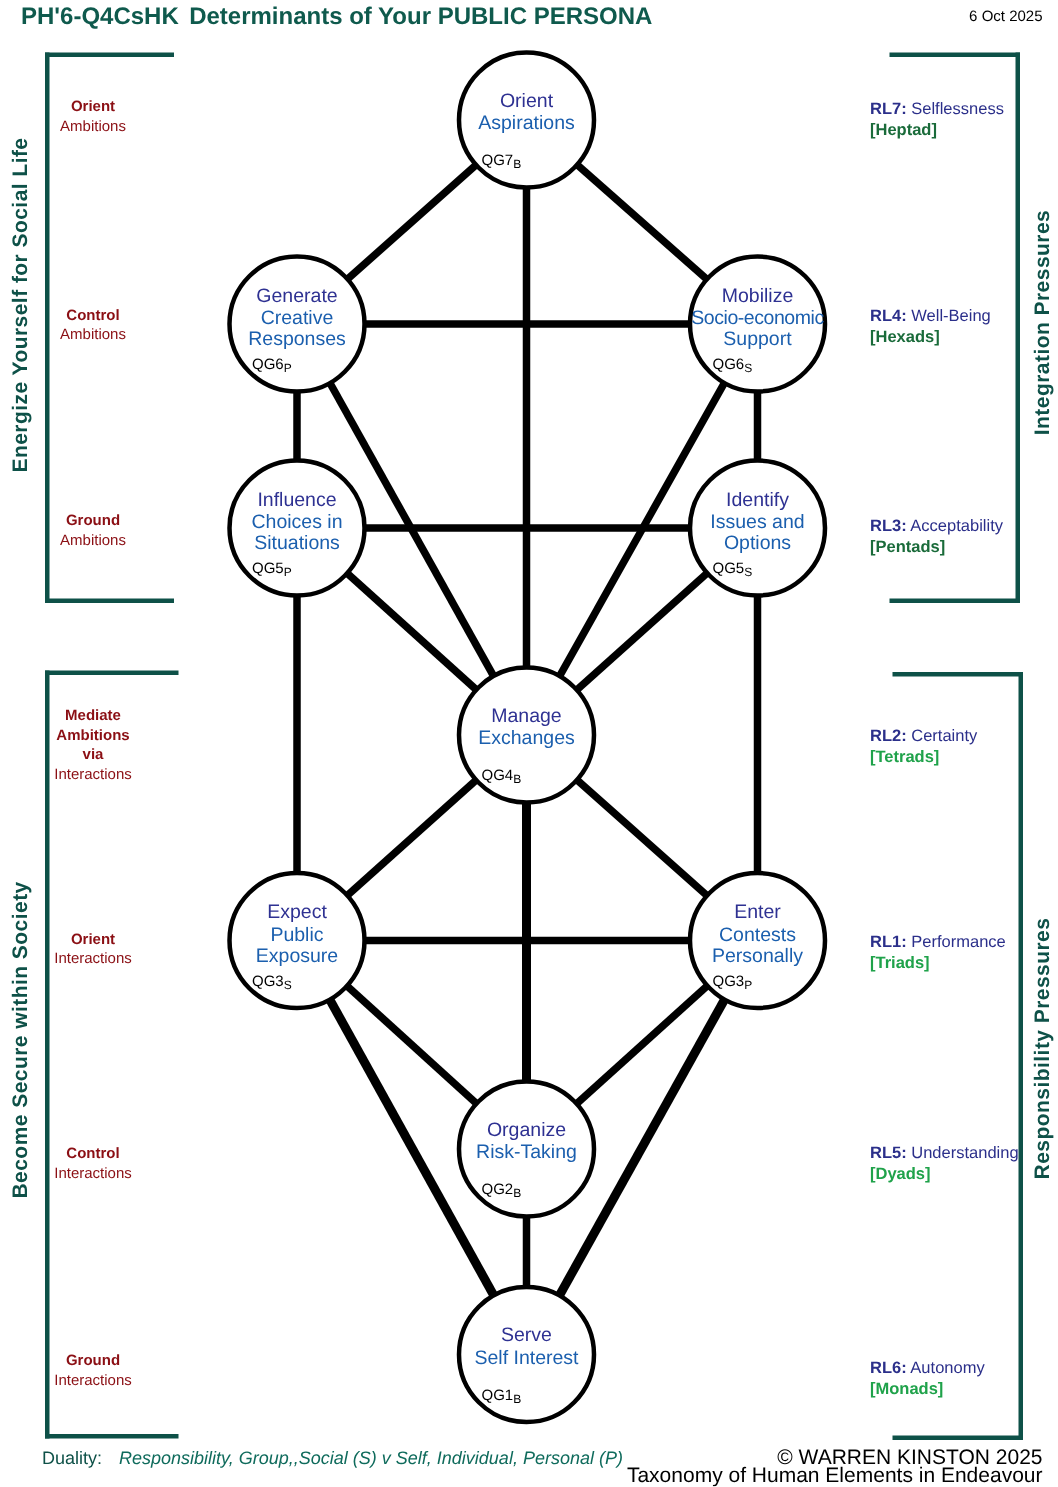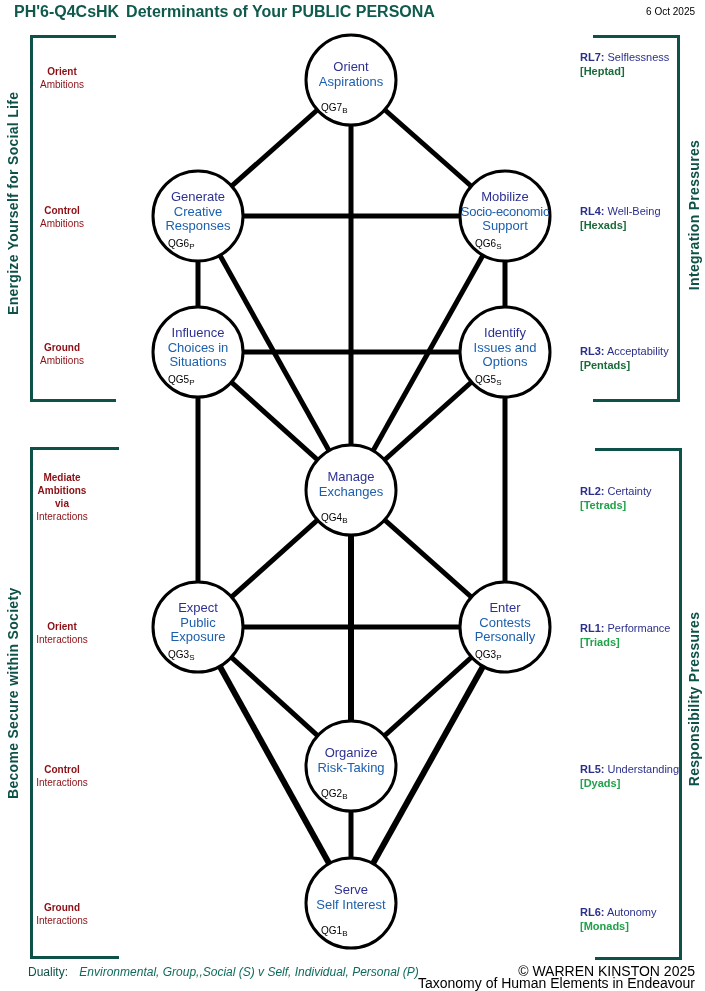--- a/index.html
+++ b/index.html
@@ -172,21 +172,21 @@
 <div class="lvl" style="left:12px; top:901px;">
   <span class="b">Ground</span>
   <span class="n">Interactions</span>
 </div>
 
 <div class="bracket right" style="left:593px; top:35px; width:84px; height:361px;"></div>
 <div class="bracket right" style="left:595px; top:448px; width:84px; height:506px;"></div>
 <div class="vlabel right" style="left:594px; top:207px; width:200px; text-align:center;">Integration Pressures</div>
 <div class="vlabel right" style="left:594px; top:691px; width:200px; text-align:center;">Responsibility Pressures</div>
 
-<div class="rl" style="left:580px; top:50px;">
+<div class="rl" style="left:580px; top:66px;">
   <span class="code">RL7:</span>
   <span class="name">Selflessness</span>
   <span class="tag" style="color:#1a6b3a;">[Heptad]</span>
 </div>
 <div class="rl" style="left:580px; top:204px;">
   <span class="code">RL4:</span>
   <span class="name">Well-Being</span>
   <span class="tag" style="color:#1a6b3a;">[Hexads]</span>
 </div>
 <div class="rl" style="left:580px; top:344px;">
@@ -210,18 +210,18 @@
   <span class="tag" style="color:#1fa24a;">[Dyads]</span>
 </div>
 <div class="rl" style="left:580px; top:905px;">
   <span class="code">RL6:</span>
   <span class="name">Autonomy</span>
   <span class="tag" style="color:#1fa24a;">[Monads]</span>
 </div>
 
 <div class="abs" id="footer-duality">
   <span class="k">Duality:</span>
-  <span class="v">Environmental, Group,,Social (S) v  Self, Individual, Personal (P)</span>
+  <span class="v">Responsibility, Group,,Social (S) v  Self, Individual, Personal (P)</span>
 </div>
 <div class="abs" id="footer-copy">
   <div>© WARREN KINSTON 2025</div>
   <div>Taxonomy of Human Elements in Endeavour</div>
 </div>
 
 </body></html>

